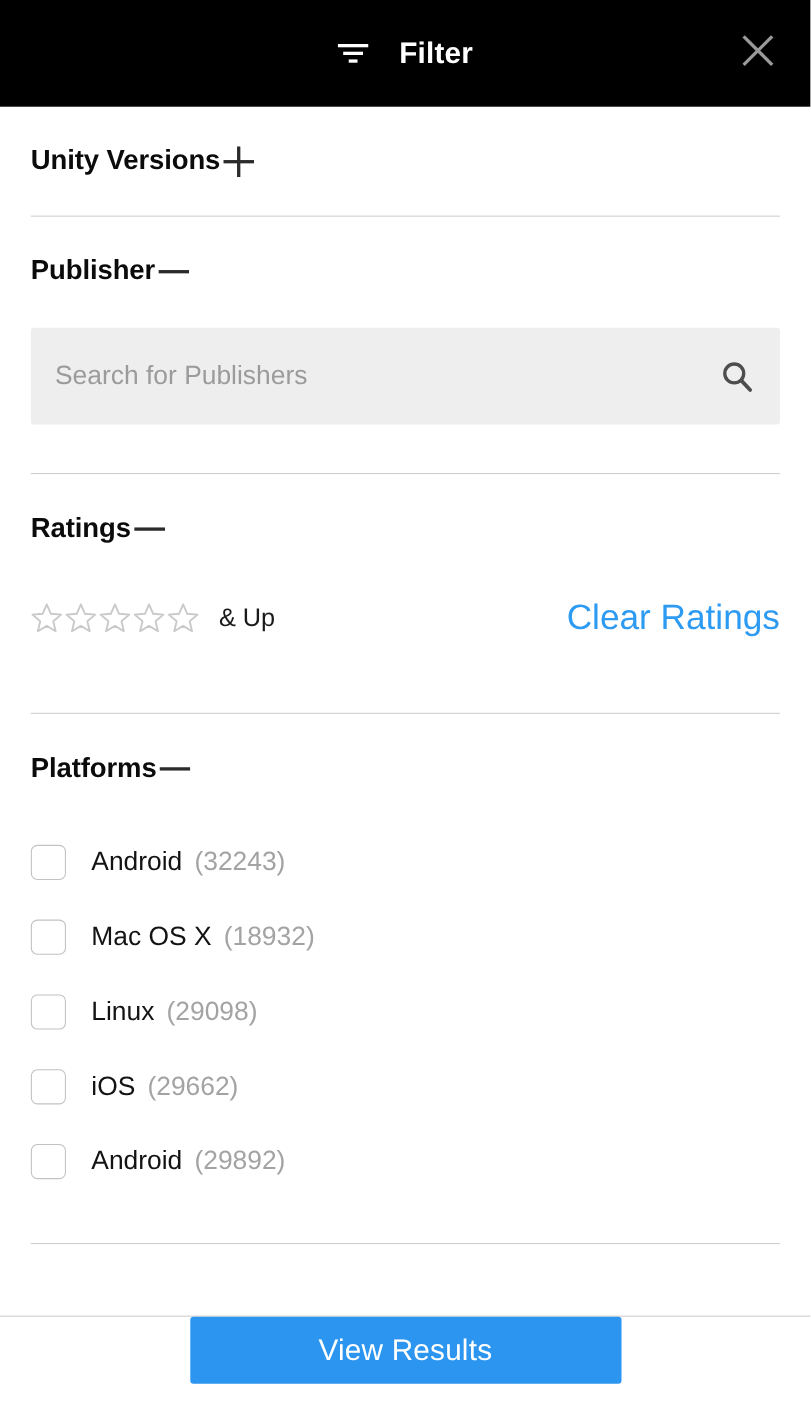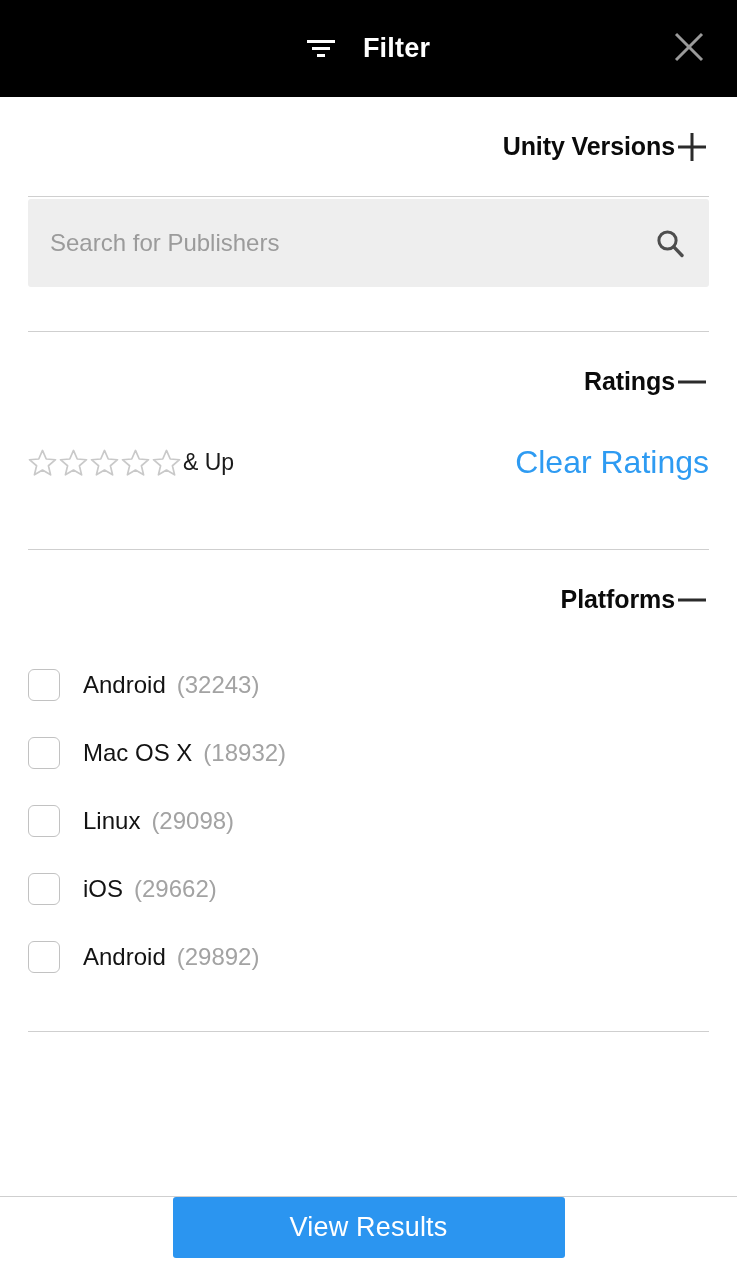--- a/index.html
+++ b/index.html
@@ -66,21 +66,21 @@
   
   .body {
     flex: 1 1 auto;
     overflow: hidden;
     padding: 0 28px;
   }
 
   .section-head {
     display: flex;
     align-items: center;
-    justify-content: flex-end;
+    justify-content: flex-start;
     height: 99px;
     cursor: pointer;
   }
   .section-title {
     font-size: 25px;
     font-weight: bold;
     color: #0b0b0b;
     letter-spacing: -0.1px;
   }
   .toggle-icon {
@@ -145,21 +145,21 @@
   }
   .star {
     width: 29px;
     height: 29px;
     display: block;
     margin-right: 2px;
   }
   .up-label {
     font-size: 23px;
     color: #1a1a1a;
-    margin-left: 0;
+    margin-left: 16px;
   }
   .clear-link {
     font-size: 32px;
     color: #2e9bf2;
     cursor: pointer;
     white-space: nowrap;
   }
 
   
   .platform-list {
@@ -247,20 +247,28 @@
       <span class="section-title">Unity Versions</span>
       <span class="toggle-icon">
         <svg width="28" height="28" viewBox="0 0 28 28" xmlns="http://www.w3.org/2000/svg">
           <rect x="0" y="12.5" width="28" height="3" fill="#2b2b2b"></rect>
           <rect x="12.5" y="0" width="3" height="28" fill="#2b2b2b"></rect>
         </svg>
       </span>
     </div>
     <div class="divider"></div>
 
+    <div class="section-head">
+      <span class="section-title">Publisher</span>
+      <span class="toggle-icon">
+        <svg width="28" height="28" viewBox="0 0 28 28" xmlns="http://www.w3.org/2000/svg">
+          <rect x="0" y="12.5" width="28" height="3" fill="#2b2b2b"></rect>
+        </svg>
+      </span>
+    </div>
     <div class="search-wrap">
       <input class="search-input" type="text" placeholder="Search for Publishers" style="">
       <span class="search-icon-btn">
         <svg width="30" height="30" viewBox="0 0 30 30" xmlns="http://www.w3.org/2000/svg">
           <circle cx="12.5" cy="12.5" r="8.6" fill="none" stroke="#4d4d4d" stroke-width="3"></circle>
           <line x1="18.8" y1="18.8" x2="27" y2="27.5" stroke="#4d4d4d" stroke-width="3.4" stroke-linecap="round"></line>
         </svg>
       </span>
     </div>
     <div class="divider"></div>

